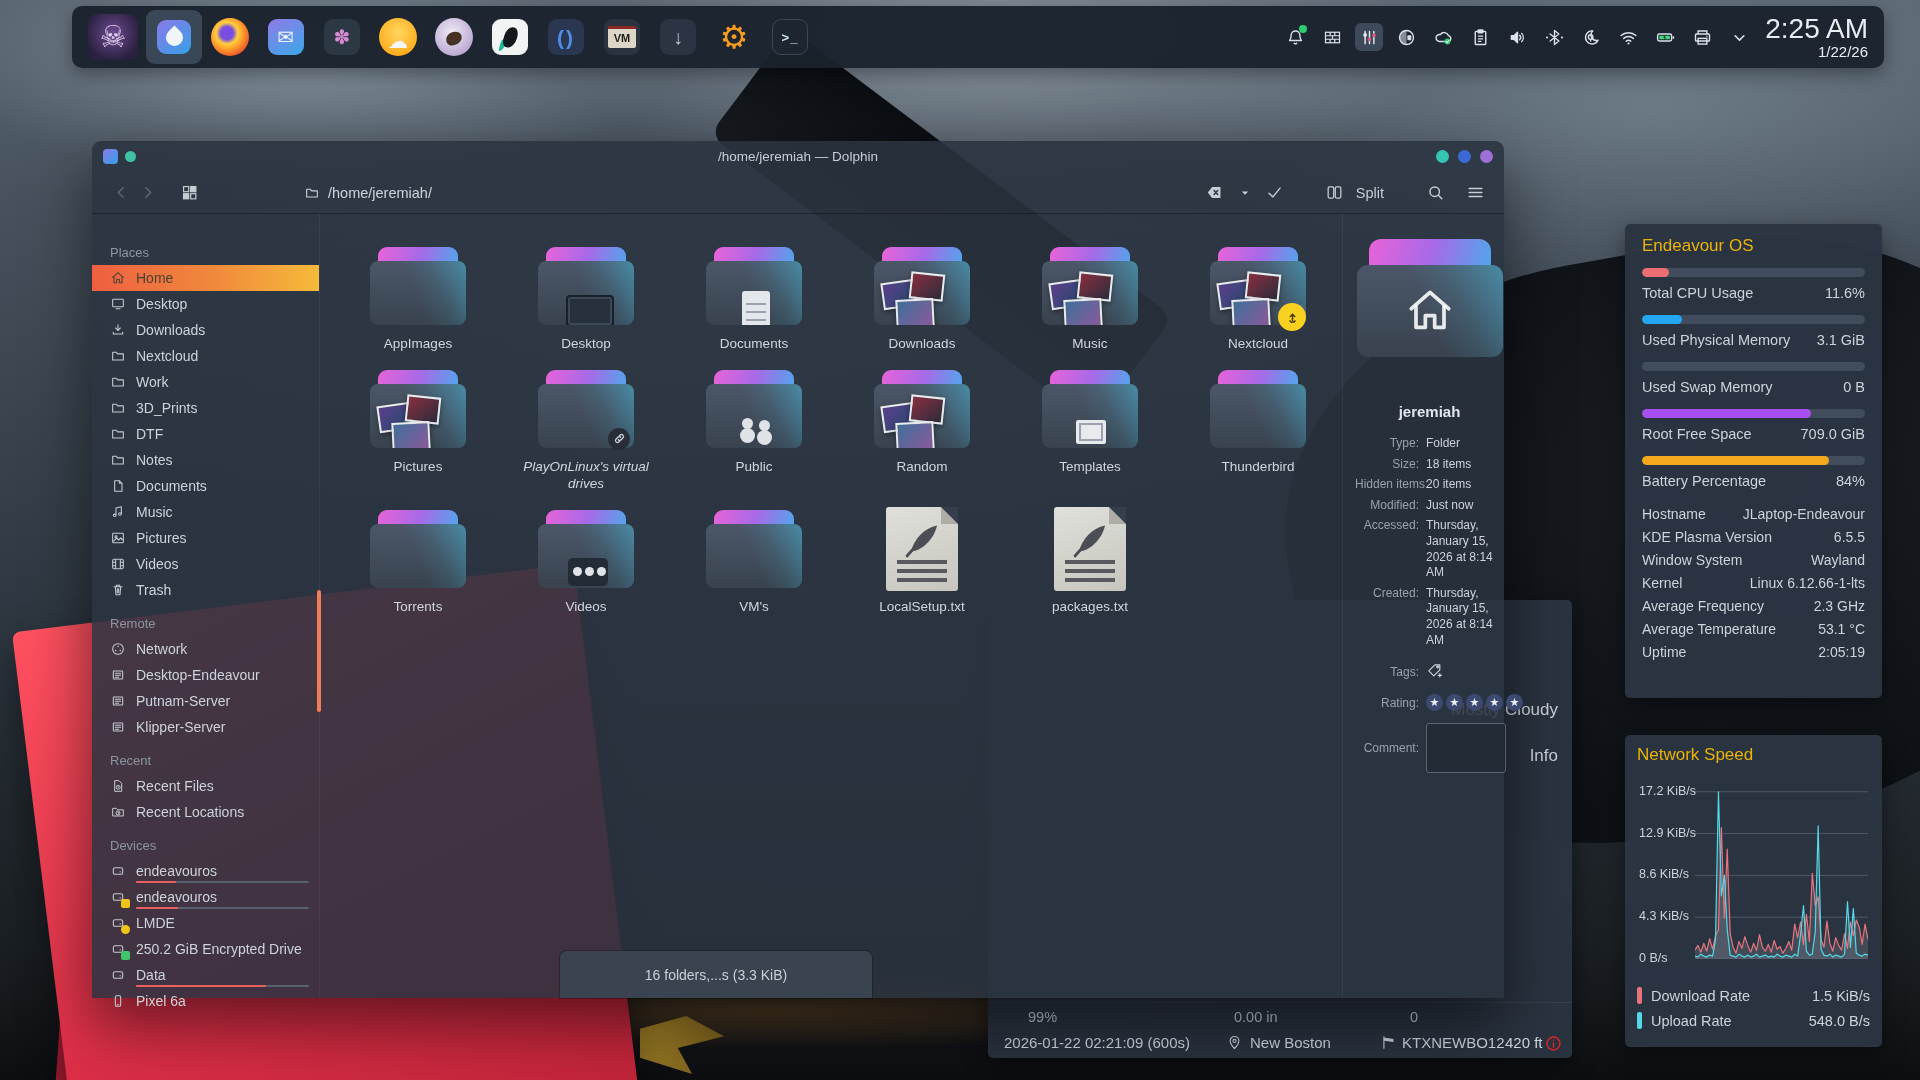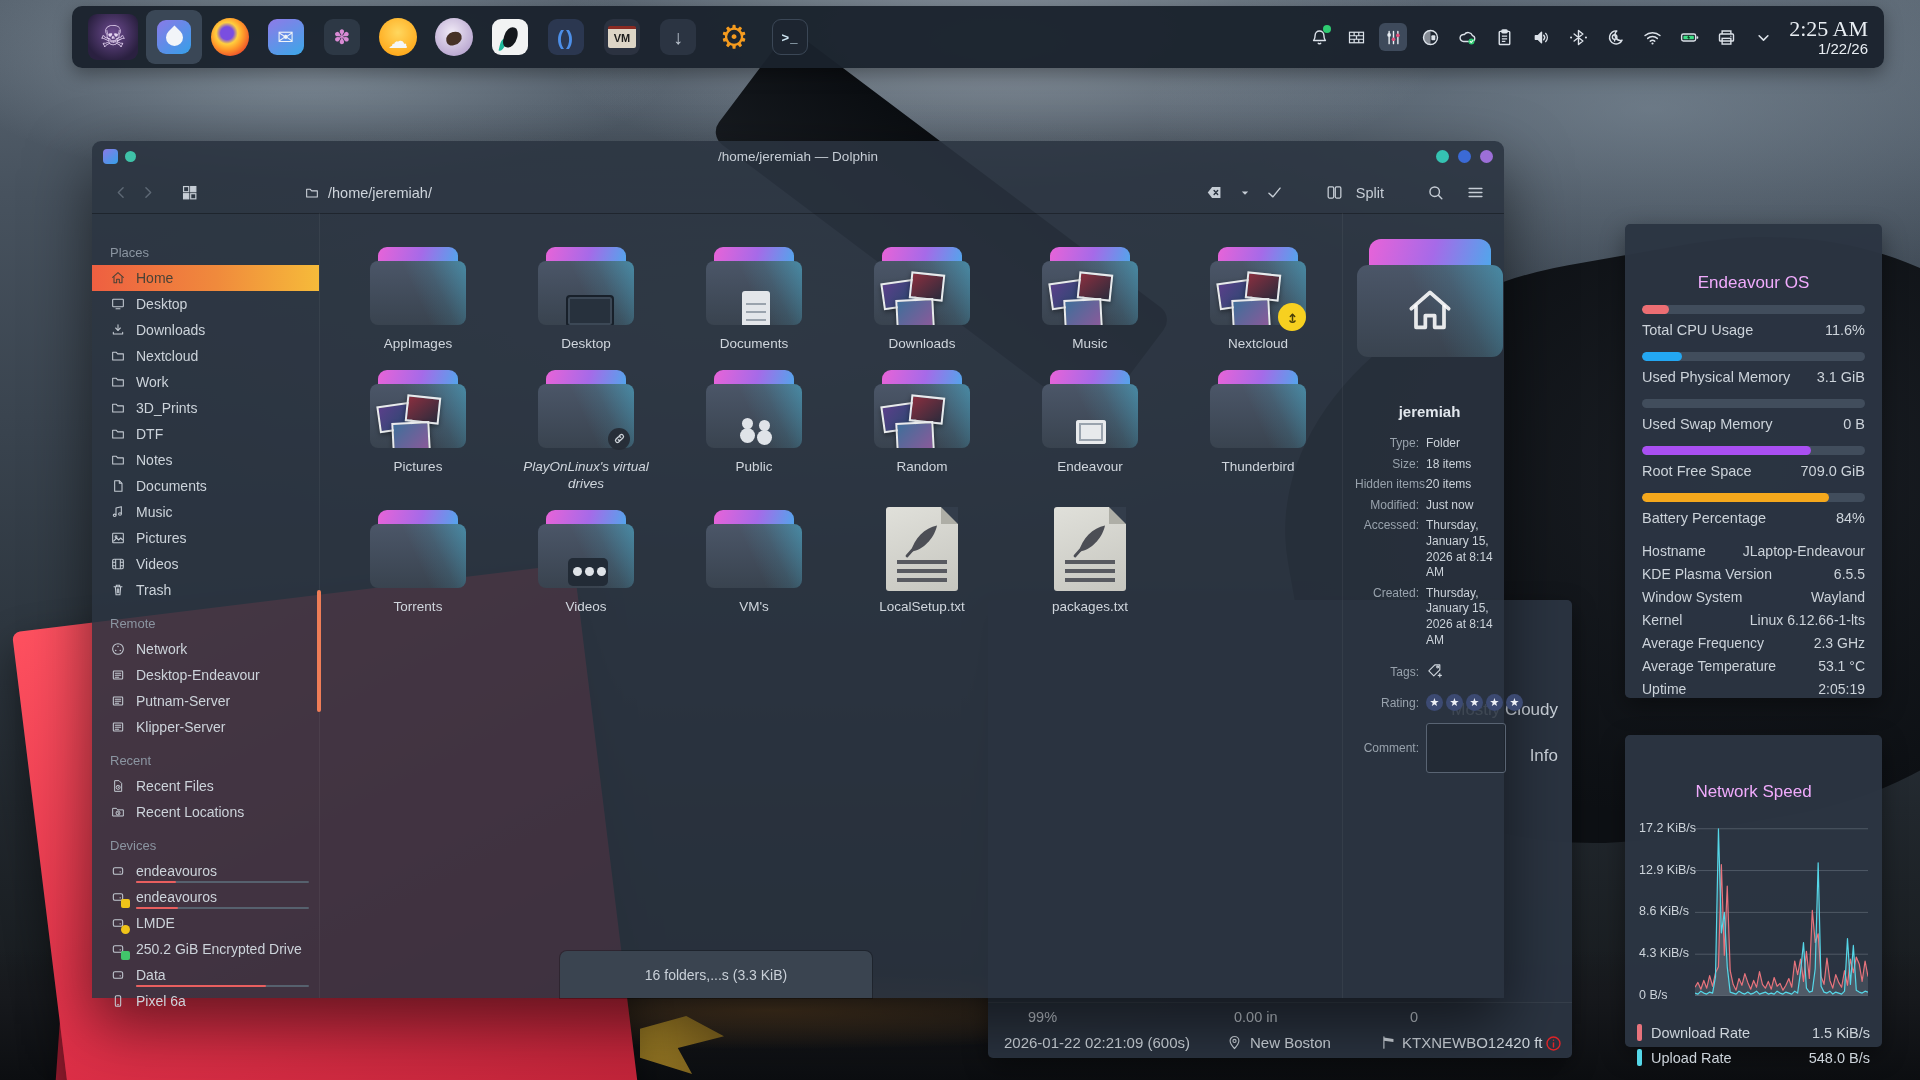--- a/index.html
+++ b/index.html
@@ -76,27 +76,27 @@
   .app-term .lg{position:relative;z-index:1;color:#cfe6f2;font-size:13px;font-weight:bold;letter-spacing:1px;}
   
   .tray{margin-left:auto;display:flex;align-items:center;gap:9px;color:#dce2e9;}
   .tr{width:28px;height:28px;display:flex;align-items:center;justify-content:center;position:relative;
       border-radius:6px;flex:none;}
   .tr svg{width:21px;height:21px;}
   .tr.active{background:rgba(96,112,134,.5);}
   .tr .dot{display:none;position:absolute;right:2px;top:2px;width:8px;height:8px;border-radius:50%;background:#2ecc71;}
   .tr.badge .dot{display:block;}
   .clock{margin-left:12px;text-align:right;color:#e9eef3;line-height:1.08;padding-right:4px;}
-  .clock .t{font-size:22px;font-family:Liberation Serif, serif;}
+  .clock .t{font-size:28px;}
   .clock .d{font-size:15px;}
   
   .card{position:absolute;background:rgba(43,53,66,.97);border-radius:5px;box-shadow:0 8px 24px rgba(0,0,0,.4);
     box-sizing:border-box;color:#ccd3da;z-index:5;}
   .sysw{left:1625px;top:224px;width:257px;height:474px;padding:12px 17px;}
-  .w-title{text-align:center;font-size:17px;color:#f0abfc;margin-bottom:12px;margin-top:37px;}
+  .w-title{font-size:17px;color:#eab308;margin-bottom:12px;}
   .m-bar{height:9px;border-radius:5px;background:#414d5c;margin-bottom:8px;overflow:hidden;}
   .m-fill{height:100%;border-radius:5px;}
   .m-row{display:flex;justify-content:space-between;font-size:14.5px;margin-bottom:14px;}
   .i-row{display:flex;justify-content:space-between;font-size:14px;line-height:23px;}
   .netw{left:1625px;top:735px;width:257px;height:312px;padding:10px 12px;}
   .chart{position:relative;height:206px;}
   .plot{position:absolute;left:58px;right:2px;top:6px;bottom:24px;}
   .plot svg{width:100%;height:100%;display:block;}
   .ytick{position:absolute;left:2px;font-size:12.5px;color:#ccd3da;white-space:nowrap;}
   .lg-row{display:flex;align-items:center;font-size:14.5px;height:25px;}
@@ -1194,21 +1194,21 @@
               <div class="folder">
                 <div class="f-back"></div>
                 <div class="f-front">
 
                   <div class="deco d-stamp"></div>
                 </div>
 
               </div>
 
             </div>
-            <div class="gi-label">Endeavour</div>
+            <div class="gi-label">Templates</div>
           </div>
 
           <div class="gi kind-folder">
             <div class="gi-icon">
               <div class="folder">
                 <div class="f-back"></div>
                 <div class="f-front">
                   
                   
                   

